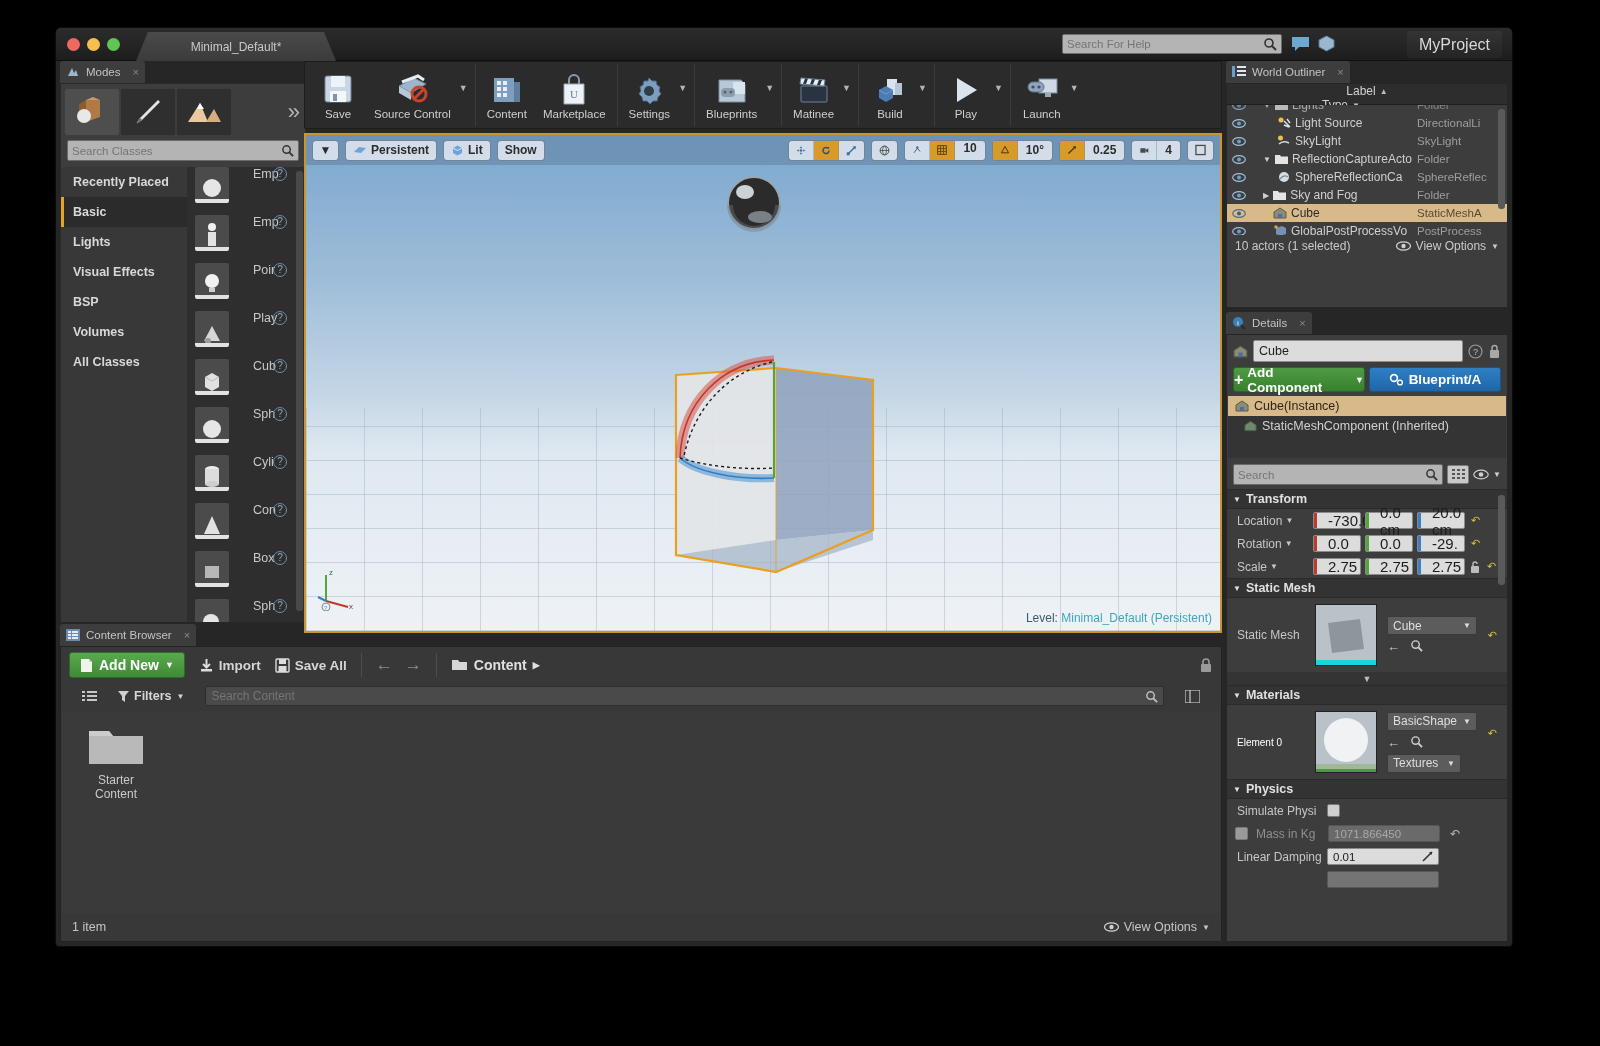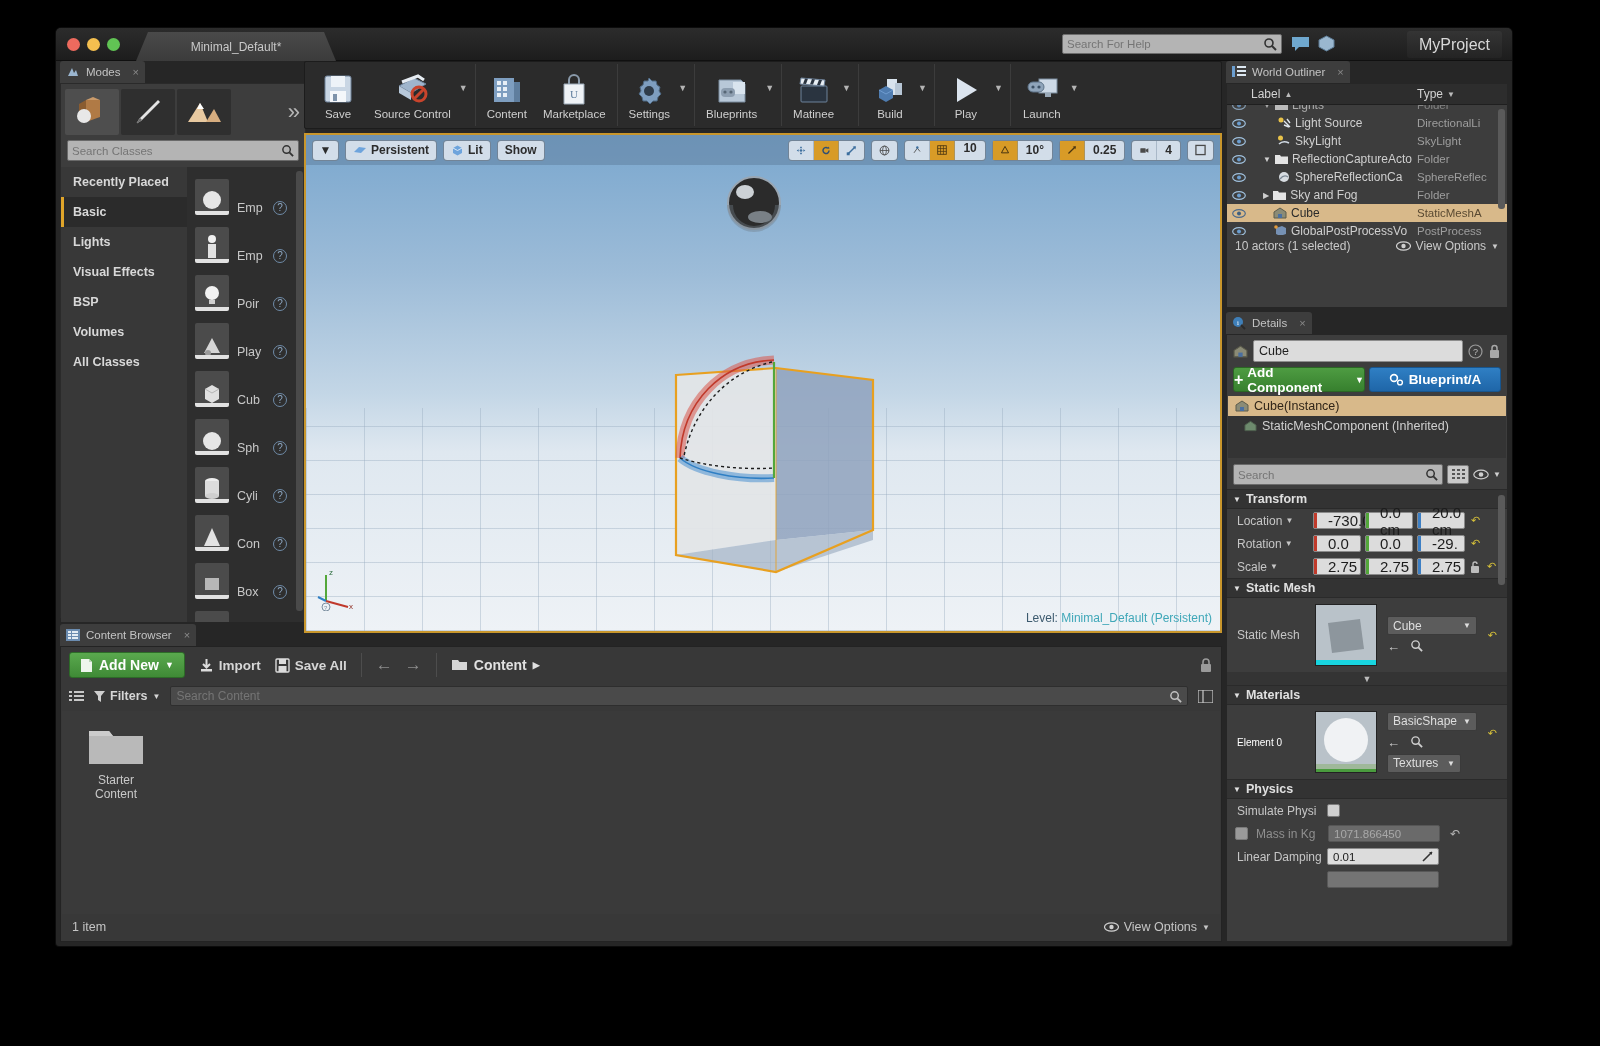--- a/index.html
+++ b/index.html
@@ -53,21 +53,21 @@
     border:1px solid #6a6a6a; border-radius:2px; display:flex; align-items:center;
     padding:0 4px; }
   .srch input { flex:1; border:0; background:transparent; outline:none;
     font-size:11.5px; color:#555; font-family:inherit; }
   .cls-split { display:flex; height:455px; }
   .cls-cats { width:126px; background:#383838; }
   .cat { height:30px; display:flex; align-items:center; padding-left:12px;
     color:#d8d8d8; font-size:12.5px; font-weight:bold; }
   .cat.sel { background:#2b2b2b; border-left:3px solid #e0a52a; padding-left:9px; }
   .cls-items { flex:1; background:#2e2e2e; position:relative; overflow:hidden; }
-  .citem { height:48px; display:flex; align-items:flex-end; padding-left:8px; gap:8px; }
+  .citem { height:48px; display:flex; align-items:flex-start; padding-left:8px; gap:24px; }
   .cthumb { width:34px; height:36px; background:#4b4b4b; border-radius:2px;
     position:relative; overflow:hidden; display:flex; align-items:flex-end;
     justify-content:center; }
   .cthumb .sh { width:100%; height:4px; background:#e2e2e2; position:absolute; bottom:0; }
   .cname { color:#c8c8c8; font-size:12.5px; white-space:nowrap; }
   .qmark { position:absolute; right:18px; width:14px; height:14px; border-radius:50%;
     border:1px solid #6f8ba8; color:#8fa9c4; font-size:10px; text-align:center;
     line-height:12px; }
   .vscroll { position:absolute; right:2px; top:4px; width:7px; height:440px;
     background:#4a4a4a; border-radius:3px; }
@@ -113,21 +113,21 @@
     background:#383838; border:1px solid #232323; }
   .cb-top { height:36px; display:flex; align-items:center; padding:0 8px; gap:14px; }
   .addnew { background:linear-gradient(#5aa94e,#3f8a36); border:1px solid #2d6b28;
     border-radius:3px; height:26px; padding:0 10px; display:flex; align-items:center;
     gap:6px; color:#fff; font-size:14px; font-weight:bold; }
   .cb-act { display:flex; align-items:center; gap:5px; color:#d6d6d6; font-size:13.5px;
     font-weight:bold; }
   .cb-sep { width:1px; height:24px; background:#4d4d4d; }
   .crumb { display:flex; align-items:center; gap:6px; color:#e0e0e0; font-size:14px;
     font-weight:bold; }
-  .cb-filter { height:26px; display:flex; align-items:center; padding:0 8px; gap:10px; }
+  .cb-filter { height:26px; display:flex; align-items:center; padding:0 21px; gap:21px; }
   .cb-search { flex:1; height:20px; background:#4a4a4a; border:1px solid #2e2e2e;
     border-radius:2px; display:flex; align-items:center; padding:0 5px; }
   .cb-search input { flex:1; border:0; background:transparent; outline:none;
     color:#9c9c9c; font-size:12px; font-family:inherit; }
   .cb-assets { position:absolute; left:1px; top:64px; right:1px; bottom:27px;
     background:#3a3a3a; padding:12px; }
   .asset { width:84px; text-align:center; }
   .folder { width:58px; height:44px; margin:0 auto 6px; position:relative; }
   .asset .nm { color:#c9c9c9; font-size:12px; line-height:14px; }
   .cb-foot { position:absolute; left:1px; right:1px; bottom:1px; height:26px;
@@ -136,21 +136,21 @@
   
   .outliner { position:absolute; left:1170px; top:33px; width:282px; height:247px; }
   .out-body { position:absolute; left:0; top:22px; width:282px; height:225px;
     background:#3d3d3d; border:1px solid #262626; }
   .out-search { margin:5px 6px; height:21px; background:#b4b4b4;
     border:1px solid #6a6a6a; border-radius:2px; display:flex; align-items:center;
     padding:0 4px; }
   .out-search input { flex:1; border:0; background:transparent; outline:none;
     font-size:11.5px; color:#555; font-family:inherit; }
   .out-head { height:21px; background:#2d2d2d; display:flex; align-items:center;
-    color:#d2d2d2; font-size:12px; border-bottom:1px solid #1f1f1f; }
+    color:#d2d2d2; font-size:12px; border-bottom:1px solid #1f1f1f;flex-direction:column; }
   .out-rows { position:relative; height:130px; overflow:hidden; background:#3d3d3d; }
   .orow { height:18px; display:flex; align-items:center; font-size:12px; color:#cfcfcf; }
   .orow.sel { background:#d8b98a; color:#2b2b2b; }
   .orow .eye { width:24px; display:flex; justify-content:center; }
   .orow .lab { flex:1; display:flex; align-items:center; gap:4px; overflow:hidden;
     white-space:nowrap; }
   .orow .typ { width:90px; color:#9e9e9e; font-size:11.5px; overflow:hidden;
     white-space:nowrap; }
   .orow.sel .typ { color:#5a4a32; }
   .out-foot { height:22px; display:flex; align-items:center; padding:0 8px;

